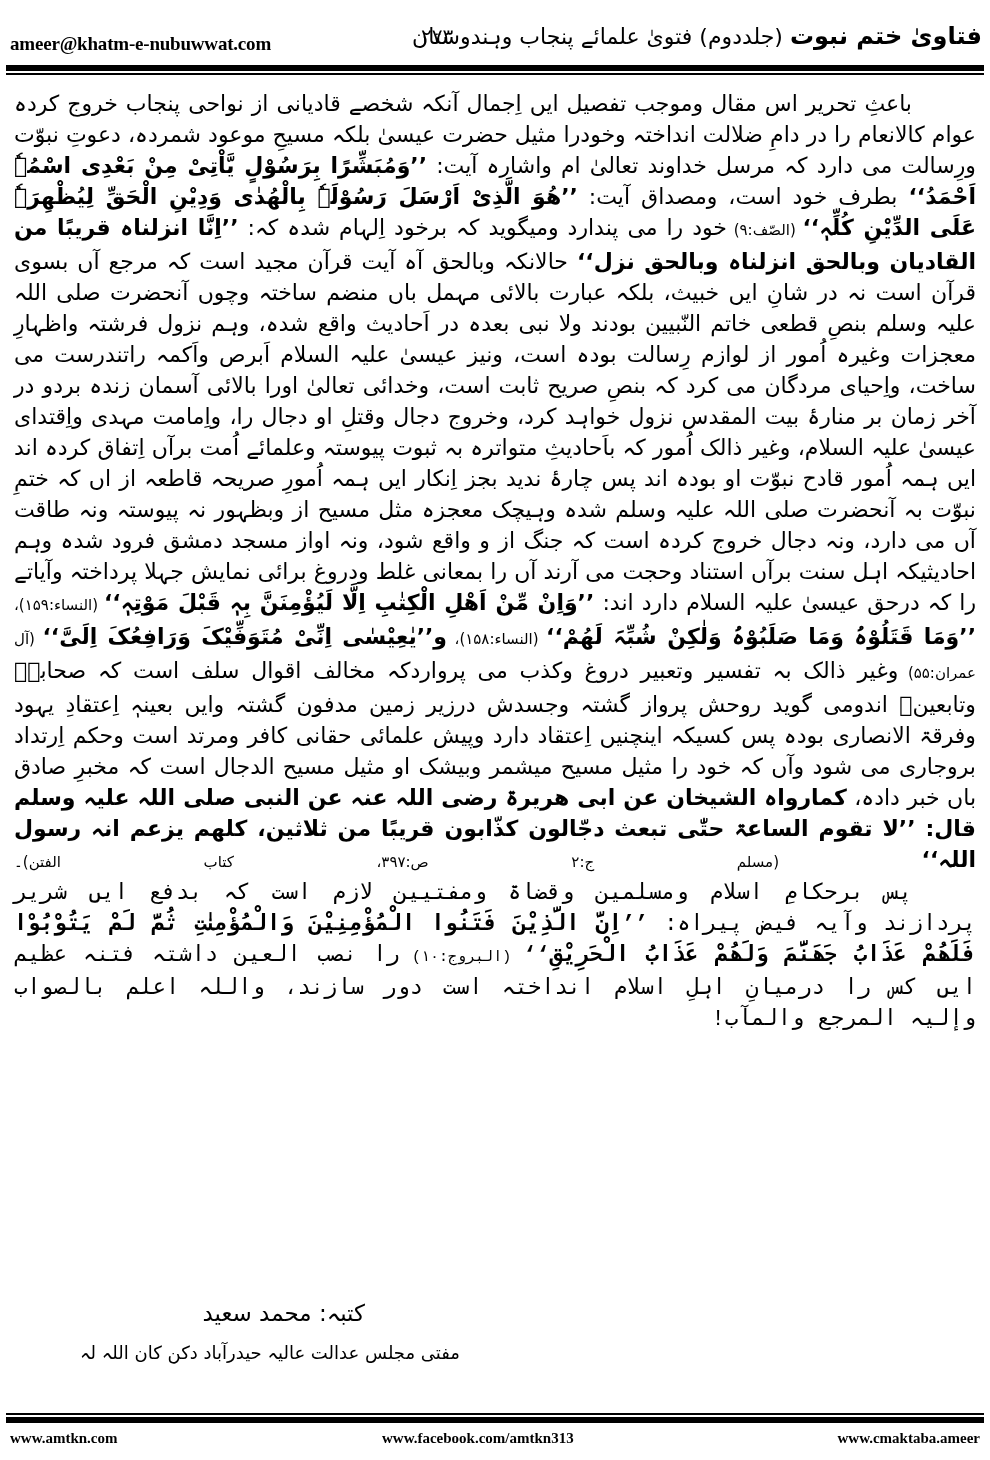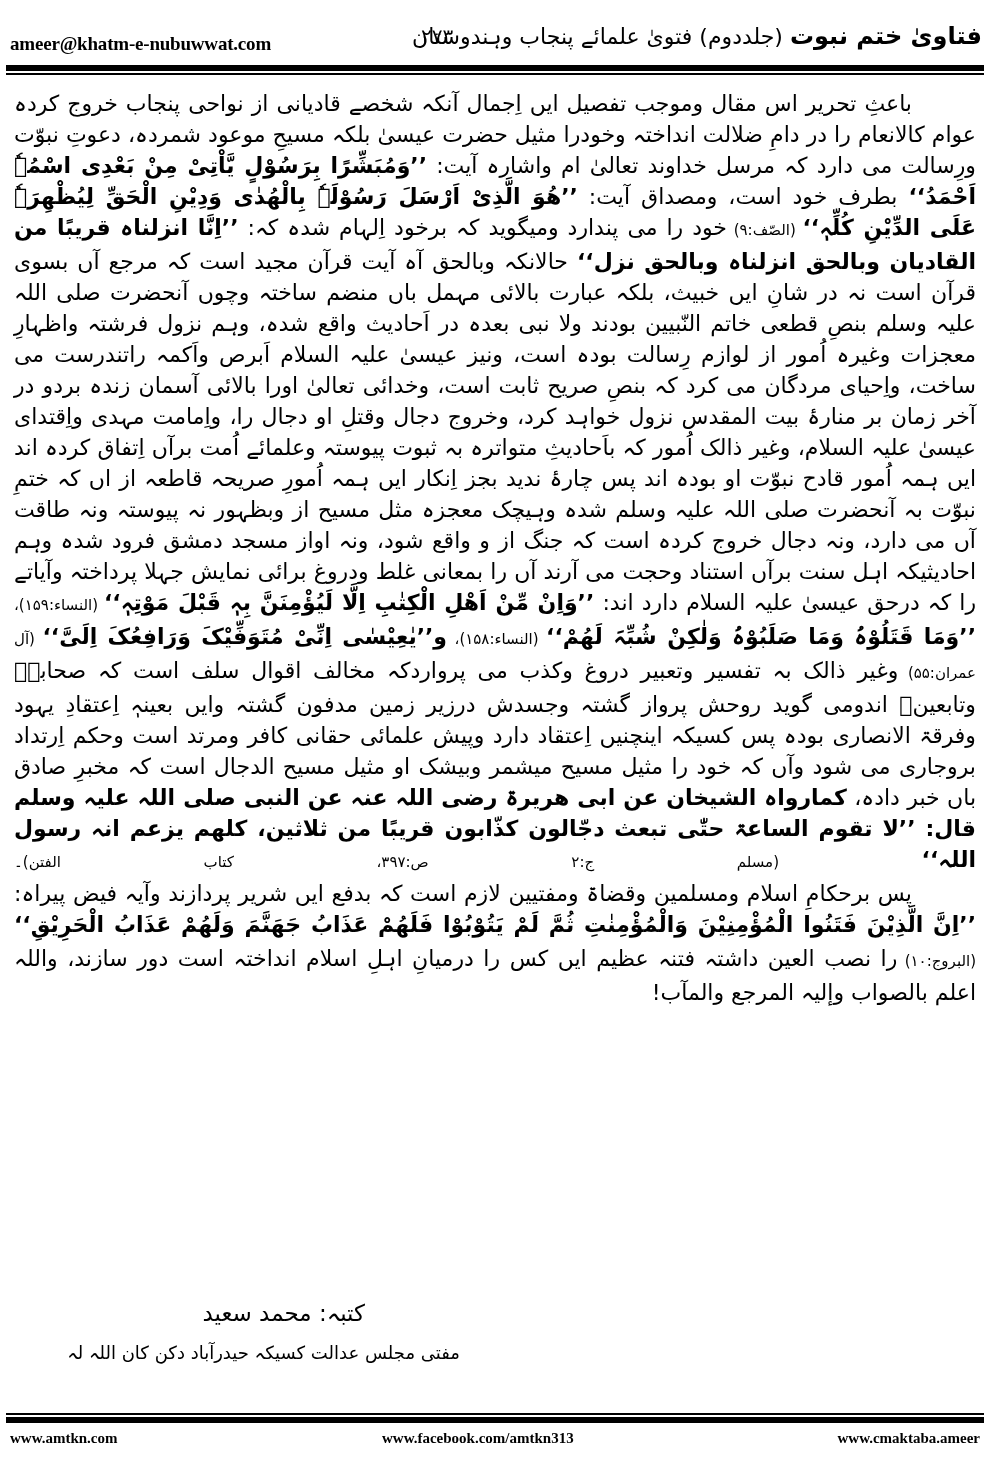--- a/index.html
+++ b/index.html
@@ -88,20 +88,21 @@
       line-height: 31px;
     }
     .para {
       margin: 0;
     }
     .para.indent {
       text-indent: 64px;
     }
     .para-last {
       text-align-last: right;
+      font-family: Liberation Mono, monospace;
     }
     .arabic {
       font-weight: bold;
     }
     .ref {
       font-size: 15px;
     }
     .signature {
       position: absolute;
       top: 1300px;
@@ -157,21 +158,21 @@
     <div class="thin"></div>
 </div>
 
 <div class="body-text">
   <p class="para indent" id="para-0"><span class="txt">باعثِ تحریر اس مقال وموجب تفصیل ایں اِجمال آنکہ شخصے قادیانی از نواحی پنجاب خروج کردہ عوام کالانعام را در دامِ ضلالت انداختہ وخودرا مثیل حضرت عیسیٰ بلکہ مسیحِ موعود شمردہ، دعوتِ نبوّت ورِسالت می دارد کہ مرسل خداوند تعالیٰ ام واشارہ آیت: </span><span class="arabic">’’وَمُبَشِّرًا بِرَسُوْلٍ یَّاْتِیْ مِنْ بَعْدِی اسْمُہٗ اَحْمَدُ‘‘</span><span class="txt"> بطرف خود است، ومصداق آیت: </span><span class="arabic">’’ھُوَ الَّذِیْ اَرْسَلَ رَسُوْلَہٗ بِالْھُدٰی وَدِیْنِ الْحَقِّ لِیُظْھِرَہٗ عَلَی الدِّیْنِ کُلِّہٖ‘‘</span><span class="ref"> (الصّف:۹) </span><span class="txt">خود را می پندارد ومیگوید کہ برخود اِلہام شدہ کہ: </span><span class="arabic">’’اِنَّا انزلناہ قریبًا من القادیان وبالحق انزلناہ وبالحق نزل‘‘</span><span class="txt"> حالانکہ وبالحق آہ آیت قرآن مجید است کہ مرجع آں بسوی قرآن است نہ در شانِ ایں خبیث، بلکہ عبارت بالائی مہمل باں منضم ساختہ وچوں آنحضرت صلی اللہ علیہ وسلم بنصِ قطعی خاتم النّبیین بودند ولا نبی بعدہ در اَحادیث واقع شدہ، وہم نزول فرشتہ واظہارِ معجزات وغیرہ اُمور از لوازم رِسالت بودہ است، ونیز عیسیٰ علیہ السلام اَبرص واَکمہ راتندرست می ساخت، واِحیای مردگان می کرد کہ بنصِ صریح ثابت است، وخدائی تعالیٰ اورا بالائی آسمان زندہ بردو در آخر زمان بر منارۂ بیت المقدس نزول خواہد کرد، وخروج دجال وقتلِ او دجال را، واِمامت مہدی واِقتدای عیسیٰ علیہ السلام، وغیر ذالک اُمور کہ باَحادیثِ متواترہ بہ ثبوت پیوستہ وعلمائے اُمت برآں اِتفاق کردہ اند ایں ہمہ اُمور قادح نبوّت او بودہ اند پس چارۂ ندید بجز اِنکار ایں ہمہ اُمورِ صریحہ قاطعہ از اں کہ ختمِ نبوّت بہ آنحضرت صلی اللہ علیہ وسلم شدہ وہیچک معجزہ مثل مسیح از وبظہور نہ پیوستہ ونہ طاقت آں می دارد، ونہ دجال خروج کردہ است کہ جنگ از و واقع شود، ونہ اواز مسجد دمشق فرود شدہ وہم احادیثیکہ اہل سنت برآں استناد وحجت می آرند آں را بمعانی غلط ودروغ برائی نمایش جہلا پرداختہ وآیاتے را کہ درحق عیسیٰ علیہ السلام دارد اند: </span><span class="arabic">’’وَاِنْ مِّنْ اَھْلِ الْکِتٰبِ اِلَّا لَیُؤْمِنَنَّ بِہٖ قَبْلَ مَوْتِہٖ‘‘</span><span class="ref"> (النساء:۱۵۹)، </span><span class="arabic">’’وَمَا قَتَلُوْہُ وَمَا صَلَبُوْہُ وَلٰکِنْ شُبِّہَ لَھُمْ‘‘</span><span class="ref"> (النساء:۱۵۸)، </span><span class="arabic">و’’یٰعِیْسٰی اِنِّیْ مُتَوَفِّیْکَ وَرَافِعُکَ اِلَیَّ‘‘</span><span class="ref"> (آل عمران:۵۵) </span><span class="txt">وغیر ذالک بہ تفسیر وتعبیر دروغ وکذب می پرواردکہ مخالف اقوال سلف است کہ صحابہؓ وتابعینؒ اندومی گوید روحش پرواز گشتہ وجسدش درزیر زمین مدفون گشتہ وایں بعینہٖ اِعتقادِ یہود وفرقۃ الانصاری بودہ پس کسیکہ اینچنیں اِعتقاد دارد وپیش علمائی حقانی کافر ومرتد است وحکم اِرتداد بروجاری می شود وآں کہ خود را مثیل مسیح میشمر وبیشک او مثیل مسیح الدجال است کہ مخبرِ صادق باں خبر دادہ، </span><span class="arabic">کمارواہ الشیخان عن ابی ھریرۃ رضی اللہ عنہ عن النبی صلی اللہ علیہ وسلم قال: ’’لا تقوم الساعۃ حتّٰی تبعث دجّالون کذّابون قریبًا من ثلاثین، کلھم یزعم انہ رسول اللہ‘‘</span><span class="ref"> (مسلم ج:۲ ص:۳۹۷، کتاب الفتن)۔</span></p>
   <p class="para indent para-last" id="para-1"><span class="txt">پس برحکامِ اسلام ومسلمین وقضاۃ ومفتیین لازم است کہ بدفع ایں شریر پردازند وآیہ فیض پیراہ: </span><span class="arabic">’’اِنَّ الَّذِیْنَ فَتَنُوا الْمُؤْمِنِیْنَ وَالْمُؤْمِنٰتِ ثُمَّ لَمْ یَتُوْبُوْا فَلَھُمْ عَذَابُ جَھَنَّمَ وَلَھُمْ عَذَابُ الْحَرِیْقِ‘‘</span><span class="ref"> (البروج:۱۰) </span><span class="txt">را نصب العین داشتہ فتنہ عظیم ایں کس را درمیانِ اہلِ اسلام انداختہ است دور سازند، واللہ اعلم بالصواب وإلیہ المرجع والمآب!</span></p>
 </div>
 
 <div class="signature">
   <span class="sig-name">کتبہ: محمد سعید</span>
-  <span class="sig-title">مفتی مجلس عدالت کسیکہ حیدرآباد دکن کان اللہ لہ</span>
+  <span class="sig-title">مفتی مجلس عدالت عالیہ حیدرآباد دکن کان اللہ لہ</span>
 </div>
 
 <div class="rule-bottom">
   <div class="thin"></div>
     <div class="gap"></div>
     <div class="thick"></div>
 </div>
 
 <div class="footer">
   <span class="footer-left">www.amtkn.com</span>

